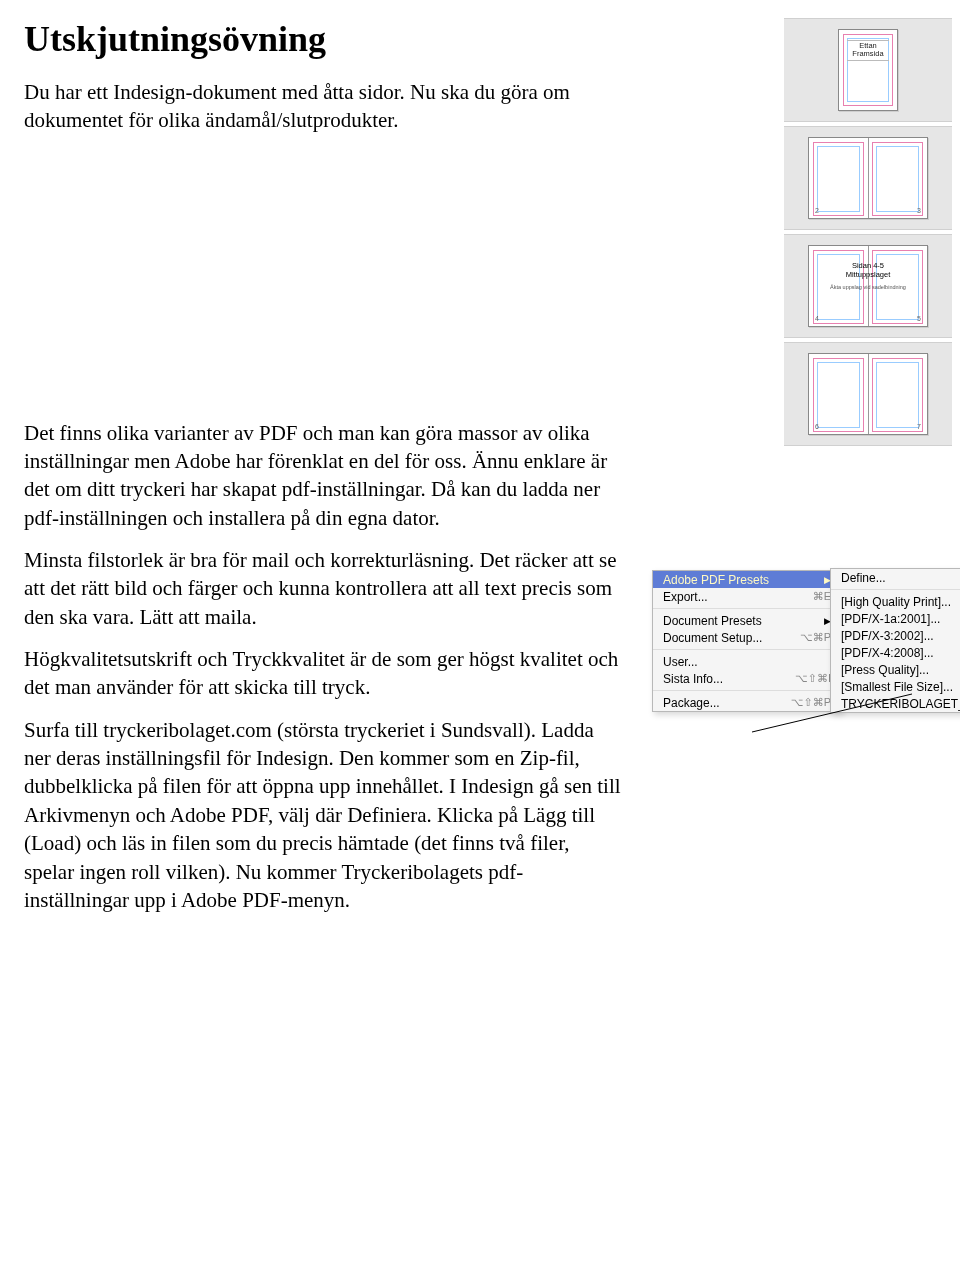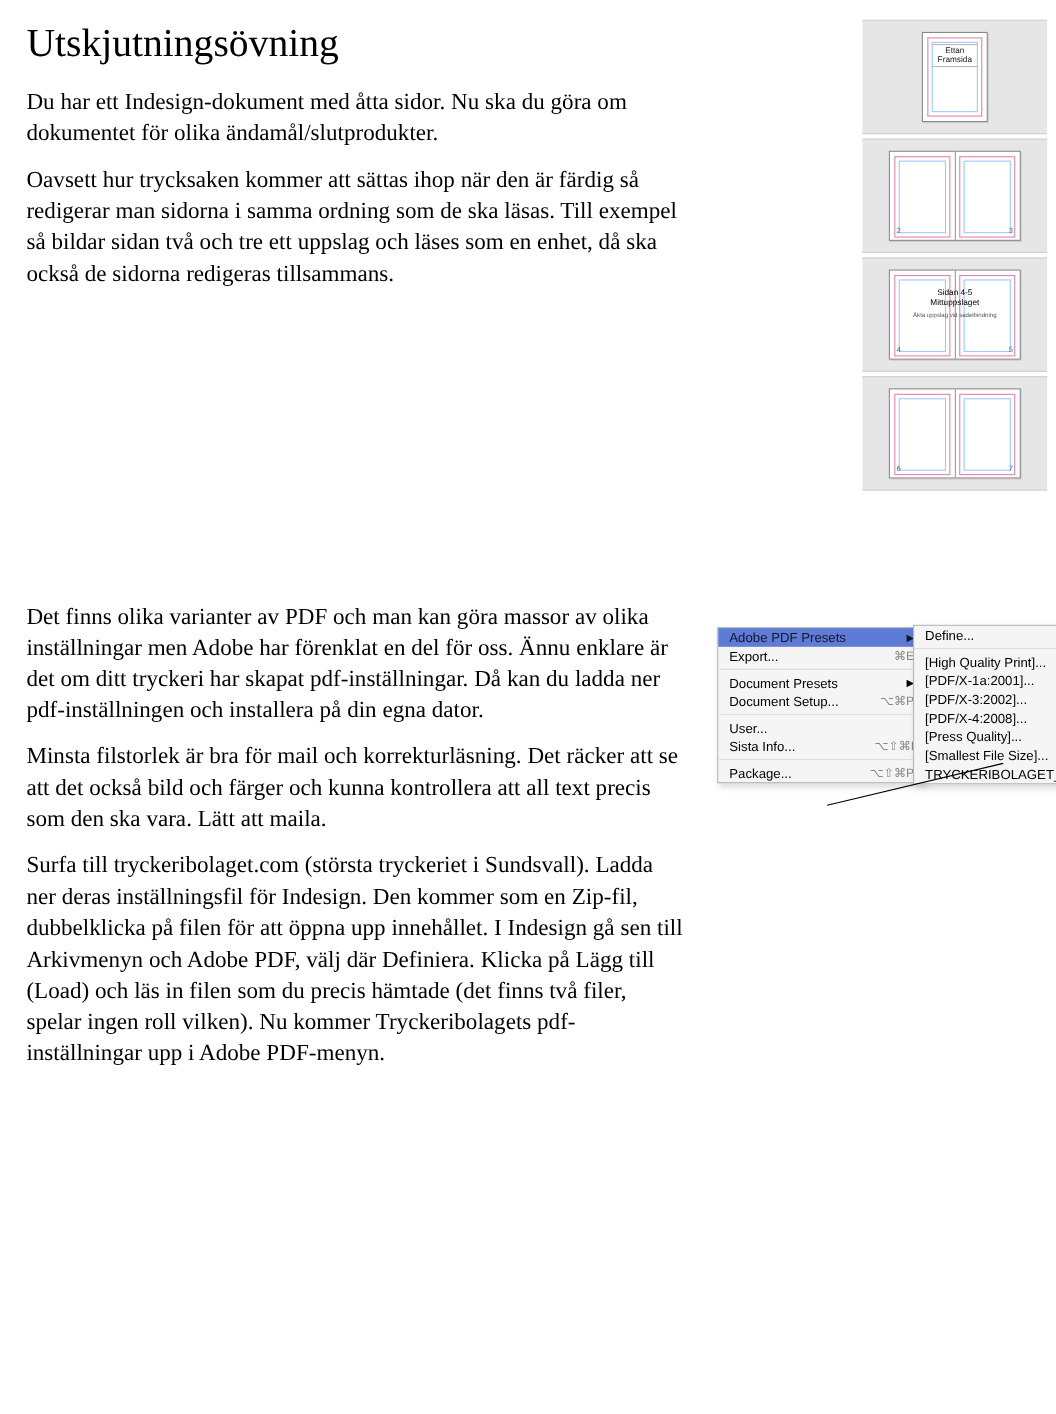--- a/index.html
+++ b/index.html
@@ -24,21 +24,21 @@
   .left {
     flex: 0 0 600px;
     max-width: 600px;
   }
   .right {
     flex: 0 0 300px;
     position: relative;
   }
   h1 {
     font-size: 36px;
-    font-weight: 400;
+    font-weight: 700;
     margin: 0 0 18px 0;
   }
   p {
     font-size: 21px;
     line-height: 1.35;
     margin: 0 0 14px 0;
   }
   .gap-large { height: 270px; }
 
   
@@ -182,21 +182,21 @@
   }
   .menu-main .row {
     display: flex;
     justify-content: space-between;
     align-items: center;
     padding: 1.5px 10px;
     white-space: nowrap;
   }
   .menu-main .row.hl {
     background: #5e7cd6;
-    color: #0f172a;
+    color: #fef9c3;
   }
   .menu-main .sc {
     color: #888;
     font-size: 11px;
     padding-left: 18px;
   }
   .menu-main .sep { height: 1px; background: #ddd; margin: 3px 0; }
   .menu-sub {
     position: absolute;
     left: 178px;
@@ -226,24 +226,24 @@
 </style>
 </head>
 <body>
 
 <div class="page">
   <div class="cols">
 
     <div class="left">
       <h1>Utskjutningsövning</h1>
       <p>Du har ett Indesign-dokument med åtta sidor. Nu ska du göra om dokumentet för olika ändamål/slutprodukter.</p>
-      <p>Oavsett hur trycksaken kommer att sättas ihop när den är färdig så redigerar man sidorna i samma ordning som de ska läsas. Till exempel så bildar sidan två och tre ett uppslag och läses som en enhet, då ska också de sidorna redigeras tillsammans.</p>
       <div class="gap-large"></div>
       <p>Det finns olika varianter av PDF och man kan göra massor av olika inställningar men Adobe har förenklat en del för oss. Ännu enklare är det om ditt tryckeri har skapat pdf-inställningar. Då kan du ladda ner pdf-inställningen och installera på din egna dator.</p>
-      <p>Minsta filstorlek är bra för mail och korrekturläsning. Det räcker att se att det också bild och färger och kunna kontrollera att all text precis som den ska vara. Lätt att maila.</p>
+      <p>Minsta filstorlek är bra för mail och korrekturläsning. Det räcker att se att det rätt bild och färger och kunna kontrollera att all text precis som den ska vara. Lätt att maila.</p>
+      <p>Högkvalitetsutskrift och Tryckkvalitet är de som ger högst kvalitet och det man använder för att skicka till tryck.</p>
       <p>Surfa till tryckeribolaget.com (största tryckeriet i Sundsvall). Ladda ner deras inställningsfil för Indesign. Den kommer som en Zip-fil, dubbelklicka på filen för att öppna upp innehållet. I Indesign gå sen till Arkivmenyn och Adobe PDF, välj där Definiera. Klicka på Lägg till (Load) och läs in filen som du precis hämtade (det finns två filer, spelar ingen roll vilken). Nu kommer Tryckeribolagets pdf-inställningar upp i Adobe PDF-menyn.</p>
     </div>
 
     <div class="right">
       <div class="pages-panel">
 
         <div class="panel-row single">
           <div class="thumb">
             <div class="ttext">Ettan Framsida</div>
           </div>

